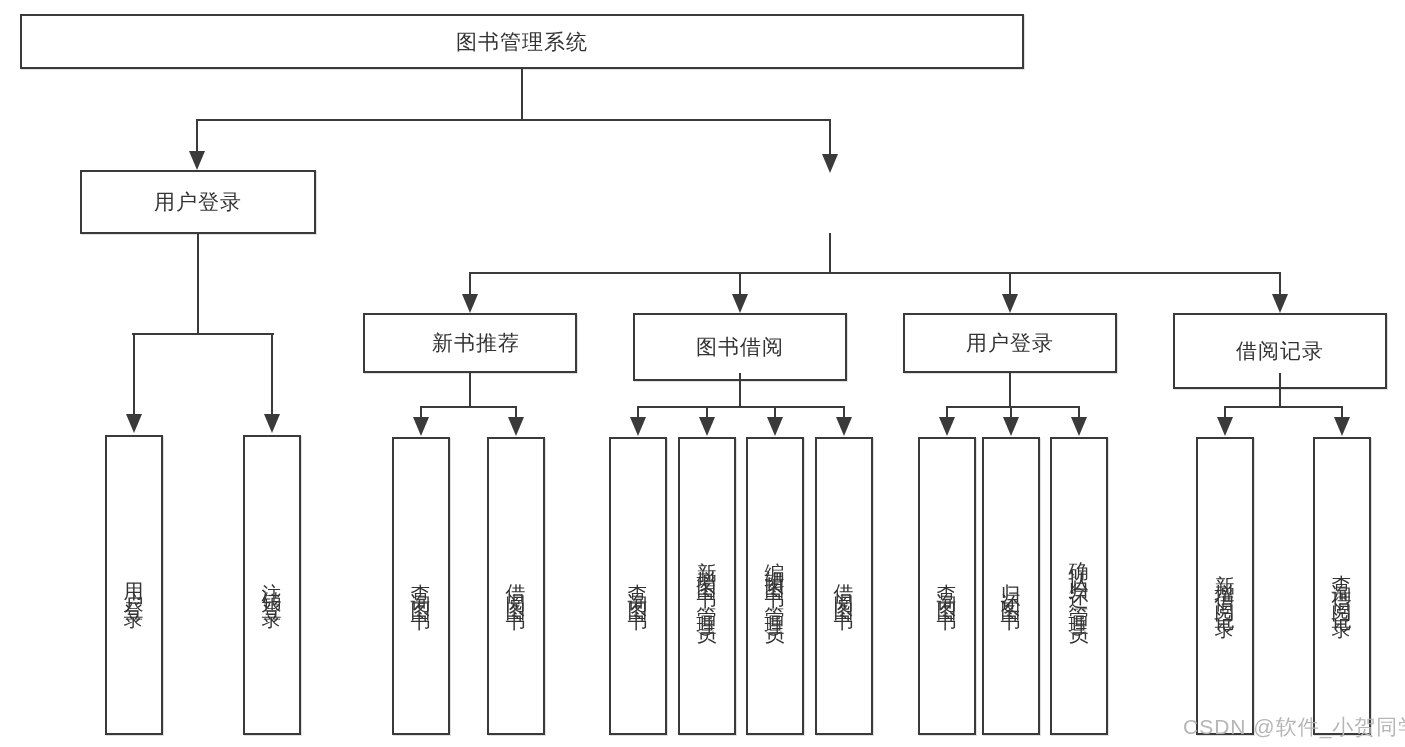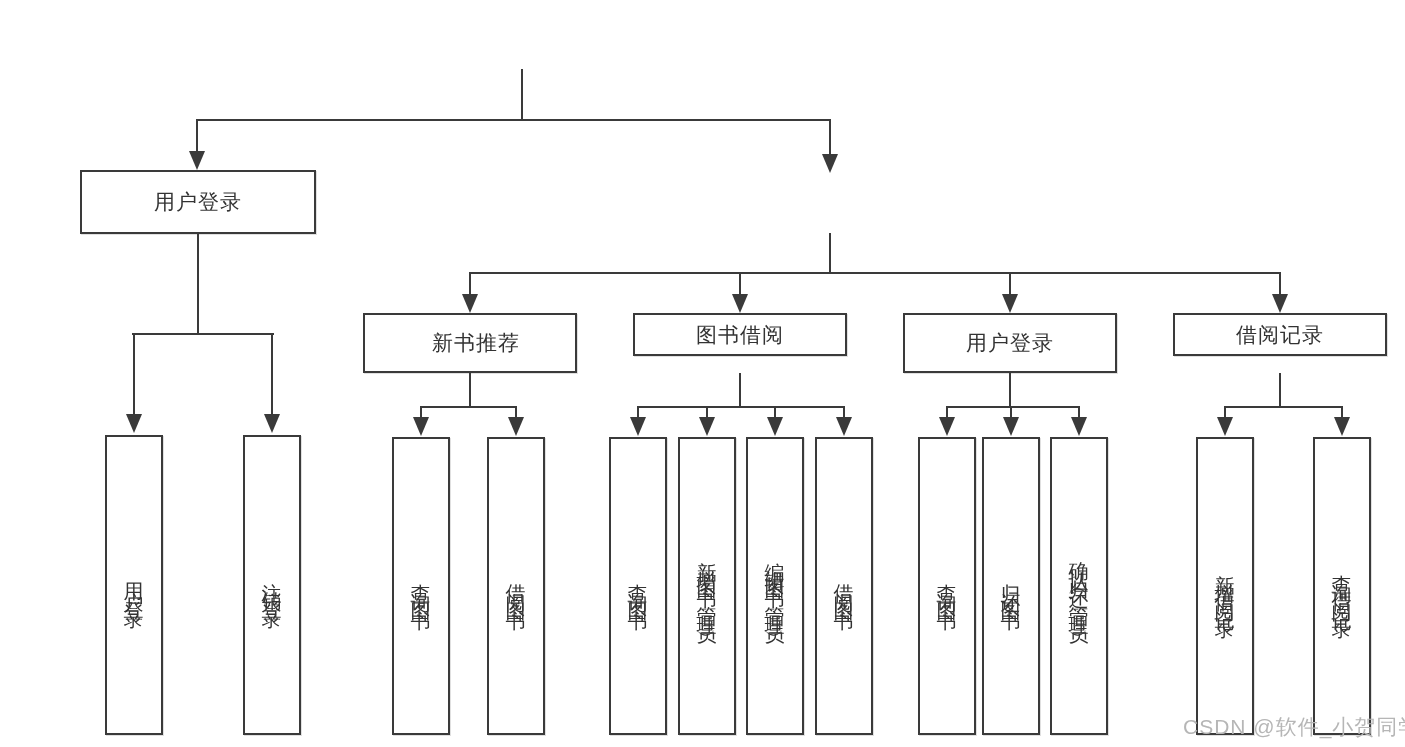--- a/index.html
+++ b/index.html
@@ -48,20 +48,23 @@
     color: #b6b6b6;
     letter-spacing: 1px;
     white-space: nowrap;
   }
 </style>
 </head>
 <body>
 
 <div class="canvas">
 
+  <div class="box" style="left:20px; top:14px; width:1004px; height:55px;">
+    <span>图书管理系统</span>
+  </div>
 
   <div class="vline" style="left:521px; top:69px; height:51px;"></div>
   <div class="hline" style="left:196px; top:119px; width:635px;"></div>
   <div class="vline" style="left:196px; top:119px; height:32px;"></div>
   <div class="arrow" style="left:189px; top:151px;"></div>
   <div class="vline" style="left:829px; top:119px; height:35px;"></div>
   <div class="arrow" style="left:822px; top:154px;"></div>
 
   <div class="box" style="left:80px; top:170px; width:236px; height:64px;">
     <span>用户登录</span>
@@ -88,27 +91,27 @@
   <div class="vline" style="left:739px; top:272px; height:23px;"></div>
   <div class="arrow" style="left:732px; top:294px;"></div>
   <div class="vline" style="left:1009px; top:272px; height:23px;"></div>
   <div class="arrow" style="left:1002px; top:294px;"></div>
   <div class="vline" style="left:1279px; top:272px; height:23px;"></div>
   <div class="arrow" style="left:1272px; top:294px;"></div>
 
   <div class="box" style="left:363px; top:313px; width:214px; height:60px;padding-left:12px;">
     <span>新书推荐</span>
   </div>
-  <div class="box" style="left:633px; top:313px; width:214px; height:43px;">
+  <div class="box" style="left:633px; top:313px; width:214px; height:68px;">
     <span>图书借阅</span>
   </div>
   <div class="box" style="left:903px; top:313px; width:214px; height:60px;">
     <span>用户登录</span>
   </div>
-  <div class="box" style="left:1173px; top:313px; width:214px; height:43px;">
+  <div class="box" style="left:1173px; top:313px; width:214px; height:76px;">
     <span>借阅记录</span>
   </div>
 
   <div class="vline" style="left:469px; top:373px; height:35px;"></div>
   <div class="hline" style="left:420px; top:406px; width:97px;"></div>
   <div class="vline" style="left:420px; top:406px; height:11px;"></div>
   <div class="arrow" style="left:413px; top:417px;"></div>
   <div class="vline" style="left:515px; top:406px; height:11px;"></div>
   <div class="arrow" style="left:508px; top:417px;"></div>
 

